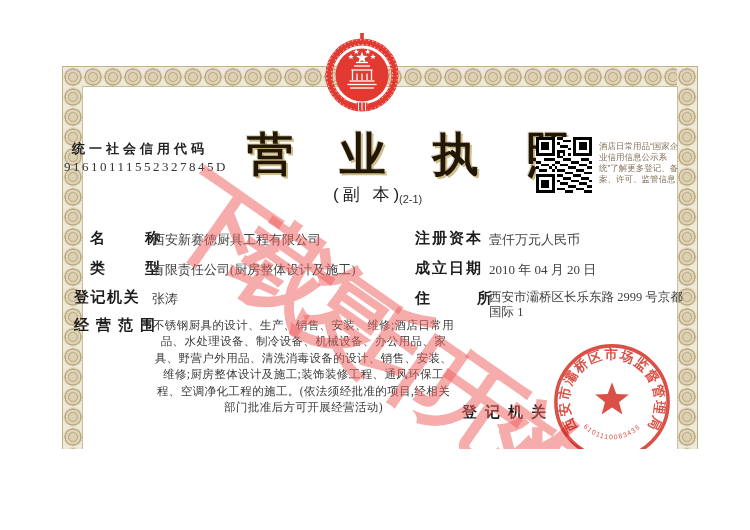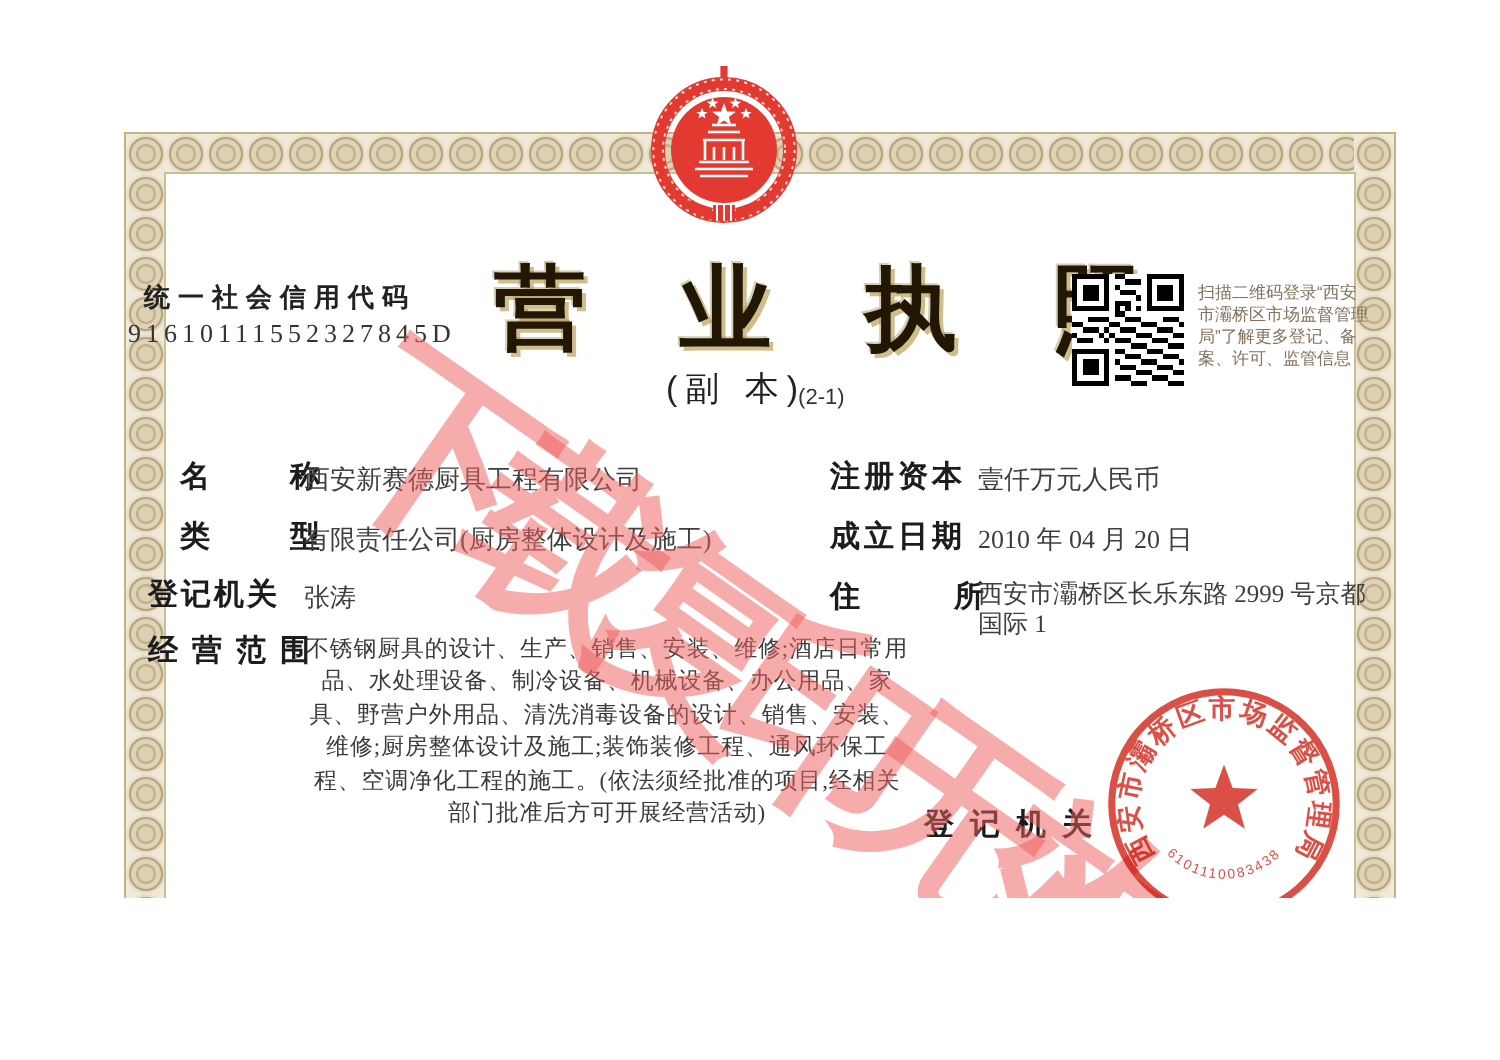--- a/index.html
+++ b/index.html
@@ -331,21 +331,21 @@
         <rect x="5" y="20" width="1" height="1" fill="#000"></rect>
         <rect x="6" y="14" width="1" height="1" fill="#000"></rect>
         <rect x="6" y="15" width="1" height="1" fill="#000"></rect>
         <rect x="6" y="16" width="1" height="1" fill="#000"></rect>
         <rect x="6" y="17" width="1" height="1" fill="#000"></rect>
         <rect x="6" y="18" width="1" height="1" fill="#000"></rect>
         <rect x="6" y="19" width="1" height="1" fill="#000"></rect>
         <rect x="6" y="20" width="1" height="1" fill="#000"></rect>
       </svg>
   </div>
-  <div class="abs qr-caption">扫描二维码登录“西安市灞桥区市场监督管理局”了解更多登记、备案、许可、监管信息</div>
+  <div class="abs qr-caption">酒店日常用品“国家企业信用信息公示系统”了解更多登记、备案、许可、监管信息</div>
 
   <div class="abs label ls2" style="left:75px; top:229px;">名称</div>
   <div class="abs val" style="left:152px; top:231px;">西安新赛德厨具工程有限公司</div>
 
   <div class="abs label ls2" style="left:75px; top:259px;">类型</div>
   <div class="abs val" style="left:152px; top:261px;">有限责任公司(厨房整体设计及施工)</div>
 
   <div class="abs label" style="left:74px; top:288px; letter-spacing:1.5px;">登记机关</div>
   <div class="abs val" style="left:152px; top:290px;">张涛</div>
 

